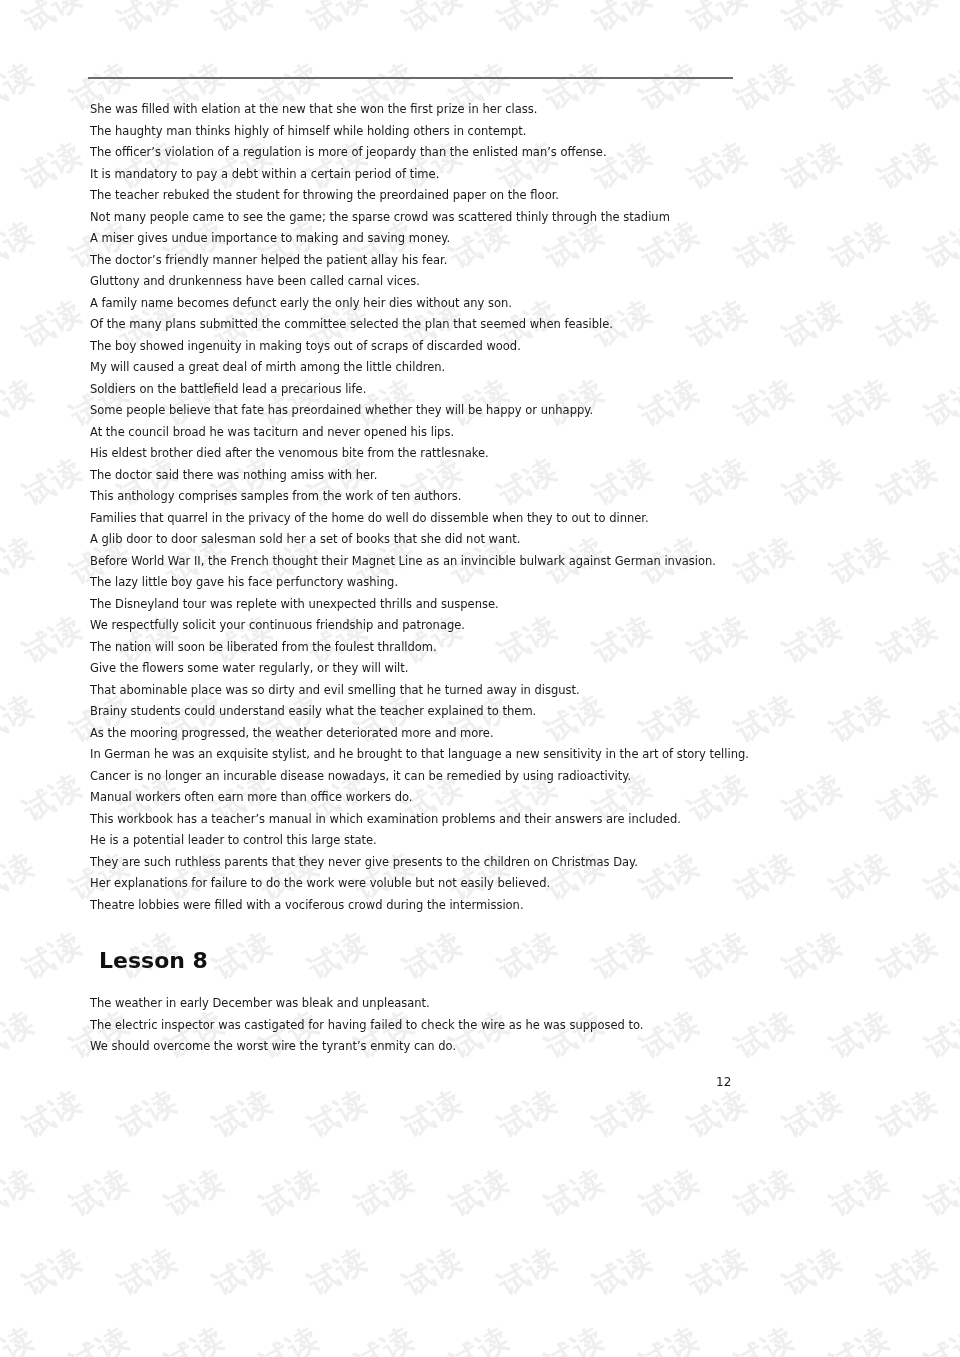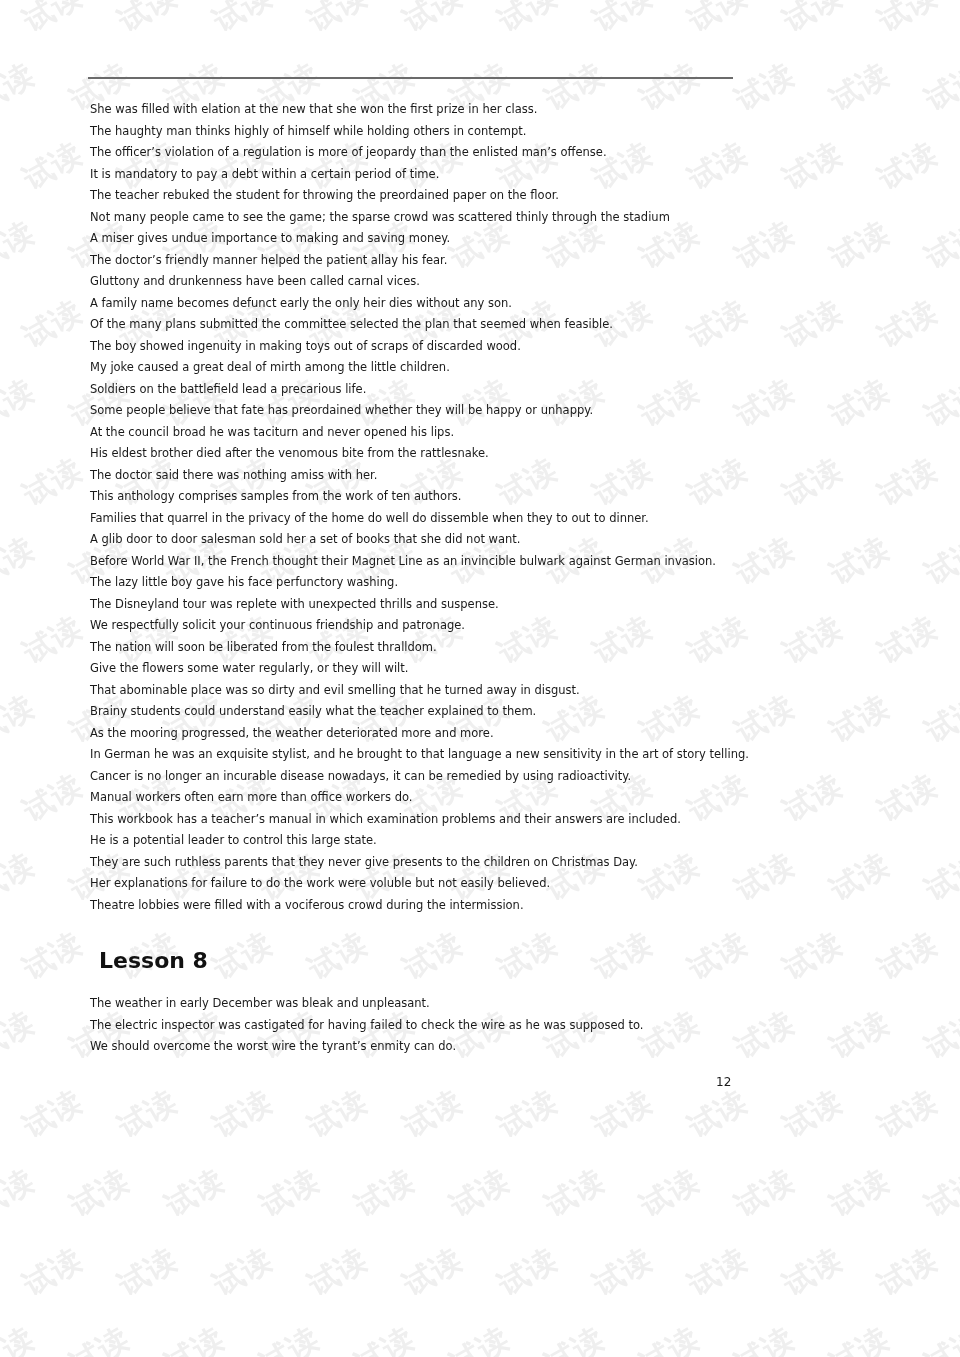--- a/index.html
+++ b/index.html
@@ -311,21 +311,21 @@
       <li>The officer’s violation of a regulation is more of jeopardy than the enlisted man’s offense.</li>
       <li>It is mandatory to pay a debt within a certain period of time.</li>
       <li>The teacher rebuked the student for throwing the preordained paper on the floor.</li>
       <li>Not many people came to see the game; the sparse crowd was scattered thinly through the stadium</li>
       <li>A miser gives undue importance to making and saving money.</li>
       <li>The doctor’s friendly manner helped the patient allay his fear.</li>
       <li>Gluttony and drunkenness have been called carnal vices.</li>
       <li>A family name becomes defunct early the only heir dies without any son.</li>
       <li>Of the many plans submitted the committee selected the plan that seemed when feasible.</li>
       <li>The boy showed ingenuity in making toys out of scraps of discarded wood.</li>
-      <li>My joke caused a great deal of mirth among the little children.</li>
+      <li>My will caused a great deal of mirth among the little children.</li>
       <li>Soldiers on the battlefield lead a precarious life.</li>
       <li>Some people believe that fate has preordained whether they will be happy or unhappy.</li>
       <li>At the council broad he was taciturn and never opened his lips.</li>
       <li>His eldest brother died after the venomous bite from the rattlesnake.</li>
       <li>The doctor said there was nothing amiss with her.</li>
       <li>This anthology comprises samples from the work of ten authors.</li>
       <li>Families that quarrel in the privacy of the home do well do dissemble when they to out to dinner.</li>
       <li>A glib door to door salesman sold her a set of books that she did not want.</li>
       <li>Before World War II, the French thought their Magnet Line as an invincible bulwark against German invasion.</li>
       <li>The lazy little boy gave his face perfunctory washing.</li>

